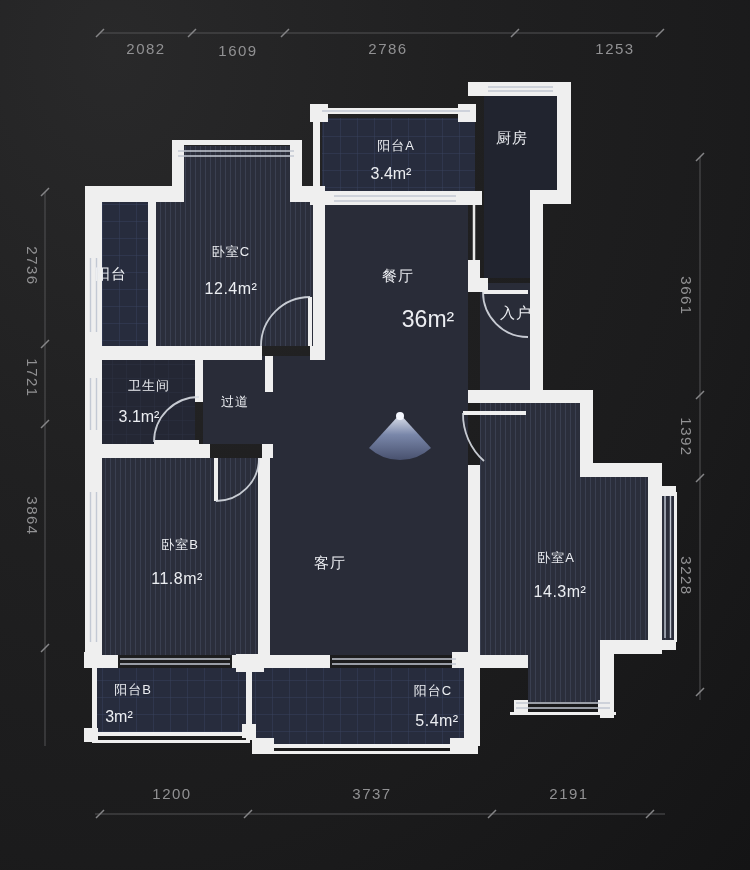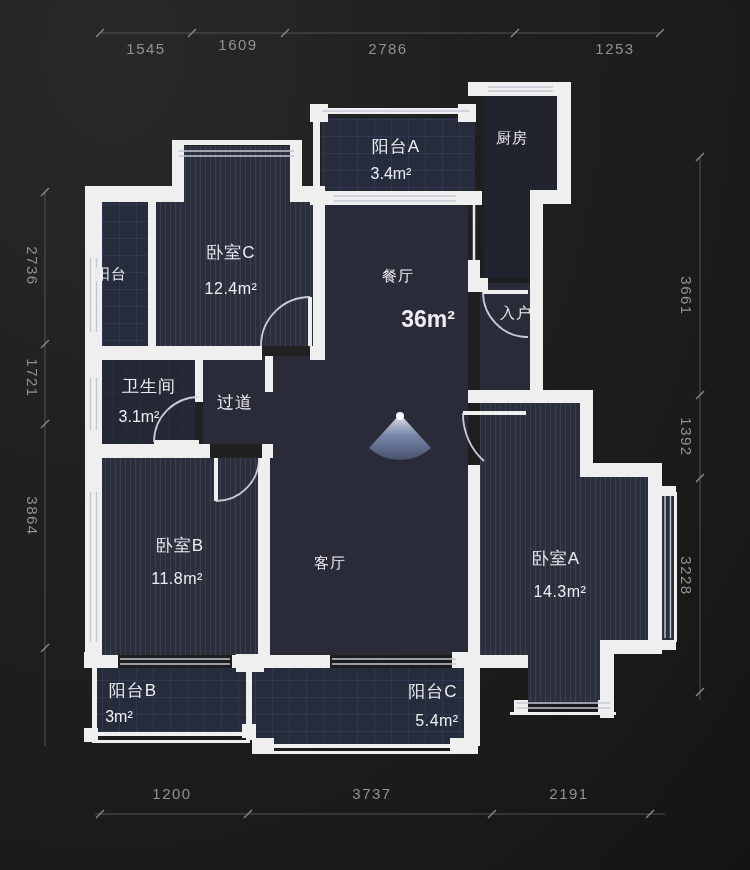--- a/index.html
+++ b/index.html
@@ -4,25 +4,25 @@
 <style>
   html,body{margin:0;padding:0;background:#111;}
   .stage{
     position:relative;width:750px;height:870px;overflow:hidden;
     background:radial-gradient(ellipse at 15% 6%, #29292a 0%, #202021 38%, #1b1b1c 70%, #141415 100%);
     font-family:"Liberation Sans", sans-serif;
   }
   .stage svg{position:absolute;left:0;top:0;}
   .lbl{position:absolute;transform:translate(-50%,-50%);color:#eceef2;white-space:nowrap;
        font-family:"Liberation Sans", sans-serif;}
-  .name{font-size:17px;letter-spacing:1px;}
+  .name{font-size:13px;letter-spacing:1px;}
   .name-sm{font-size:15px;letter-spacing:1px;}
   .area{font-size:16px;letter-spacing:0.5px;}
   .area-sm{font-size:16px;}
-  .area-big{font-size:23px;font-weight:bold;}
+  .area-big{font-size:23px;}
   .dim{position:absolute;transform:translate(-50%,-50%);color:#919193;font-size:15px;
        letter-spacing:1.5px;white-space:nowrap;}
   .dim.rot{transform:translate(-50%,-50%) rotate(90deg);}
 </style>
 </head>
 <body>
 
 <div class="stage">
 
   <svg width="750" height="870" viewBox="0 0 750 870">
@@ -222,22 +222,22 @@
 
   <div class="lbl name" style="left:556px;top:558px">卧室A</div>
   <div class="lbl area" style="left:560px;top:592px">14.3m²</div>
 
   <div class="lbl name" style="left:133px;top:690px">阳台B</div>
   <div class="lbl area-sm" style="left:119px;top:717px">3m²</div>
 
   <div class="lbl name" style="left:433px;top:691px">阳台C</div>
   <div class="lbl area" style="left:437px;top:721px">5.4m²</div>
 
-  <div class="dim" style="left:146px;top:48px">1545</div>
-  <div class="dim" style="left:238px;top:44px">1609</div>
+  <div class="dim" style="left:146px;top:48px">2082</div>
+  <div class="dim" style="left:238px;top:50px">1609</div>
   <div class="dim" style="left:388px;top:48px">2786</div>
   <div class="dim" style="left:615px;top:48px">1253</div>
 
   <div class="dim" style="left:172px;top:793px">1200</div>
   <div class="dim" style="left:372px;top:793px">3737</div>
   <div class="dim" style="left:569px;top:793px">2191</div>
 
   <div class="dim rot" style="left:32px;top:266px">2736</div>
   <div class="dim rot" style="left:32px;top:378px">1721</div>
   <div class="dim rot" style="left:32px;top:516px">3864</div>

